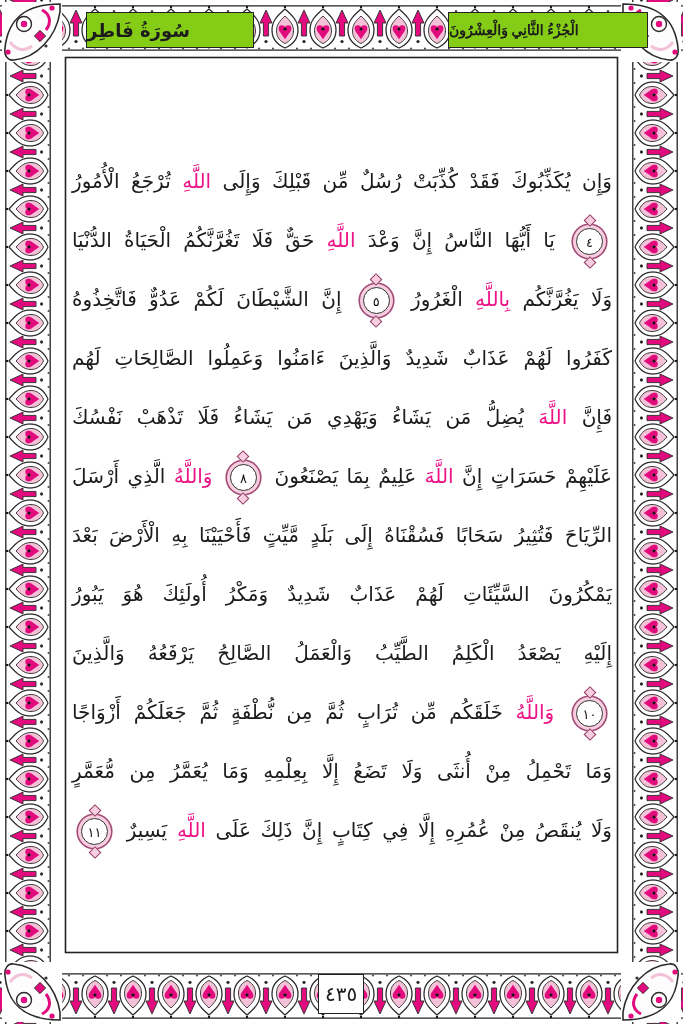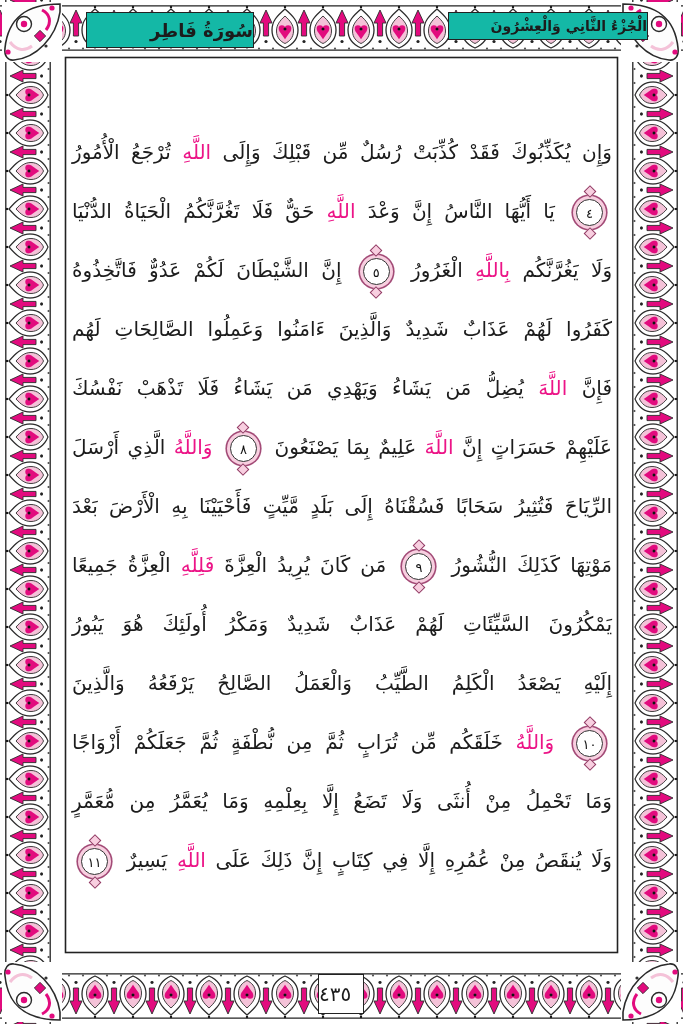--- a/index.html
+++ b/index.html
@@ -13,32 +13,32 @@
   .page{
     position:relative;
     width:683px;height:1024px;
     margin:0 auto;
     background:#ffffff;
     overflow:hidden;
   }
   .frame-svg{position:absolute;left:0;top:0;z-index:1;}
   .cartouche{
     position:absolute;z-index:3;
-    background:#14b8a6;border:1.7px solid #222222;
-    display:flex;align-items:center;justify-content:flex-start;
+    background:#84cc16;border:1.7px solid #222222;
+    display:flex;align-items:center;justify-content:flex-end;
     color:var(--ink);
     box-sizing:border-box;
   }
   .cartouche.surah{left:86px;top:12px;width:168px;height:36px;font-size:18px;font-weight:bold;}
-  .cartouche.juz{left:448px;top:12px;width:200px;height:28px;font-size:14px;font-weight:bold;}
+  .cartouche.juz{left:448px;top:12px;width:200px;height:36px;font-size:14px;font-weight:bold;font-family:Liberation Serif, serif;}
   .pageno{
     position:absolute;z-index:3;
     left:318px;top:974px;width:46px;height:40px;
     background:#ffffff;border:1.7px solid #222222;
-    display:flex;align-items:center;justify-content:flex-end;
+    display:flex;align-items:center;justify-content:center;
     font-size:20px;color:var(--ink);
     box-sizing:border-box;
   }
   .textarea{
     position:absolute;z-index:2;
     left:72px;top:60px;width:540px;height:892px;
     direction:rtl;
     display:flex;flex-direction:column;justify-content:center;
   }
   .line{
@@ -162,21 +162,20 @@
   </div>
 
   <div class="textarea">
       <div class="line"><span class="vtext">وَإِن يُكَذِّبُوكَ فَقَدْ كُذِّبَتْ رُسُلٌ مِّن قَبْلِكَ وَإِلَى</span> <span class="allah">اللَّهِ</span> <span class="vtext">تُرْجَعُ الْأُمُورُ</span> </div>
       <div class="line"><span class="ayah">٤</span> <span class="vtext">يَا أَيُّهَا النَّاسُ إِنَّ وَعْدَ</span> <span class="allah">اللَّهِ</span> <span class="vtext">حَقٌّ فَلَا تَغُرَّنَّكُمُ الْحَيَاةُ الدُّنْيَا</span> </div>
       <div class="line"><span class="vtext">وَلَا يَغُرَّنَّكُم</span> <span class="allah">بِاللَّهِ</span> <span class="vtext">الْغَرُورُ</span> <span class="ayah">٥</span> <span class="vtext">إِنَّ الشَّيْطَانَ لَكُمْ عَدُوٌّ فَاتَّخِذُوهُ</span> </div>
       <div class="line"><span class="vtext">كَفَرُوا لَهُمْ عَذَابٌ شَدِيدٌ وَالَّذِينَ ءَامَنُوا وَعَمِلُوا الصَّالِحَاتِ لَهُم</span> </div>
       <div class="line"><span class="vtext">فَإِنَّ</span> <span class="allah">اللَّهَ</span> <span class="vtext">يُضِلُّ مَن يَشَاءُ وَيَهْدِي مَن يَشَاءُ فَلَا تَذْهَبْ نَفْسُكَ</span> </div>
       <div class="line"><span class="vtext">عَلَيْهِمْ حَسَرَاتٍ إِنَّ</span> <span class="allah">اللَّهَ</span> <span class="vtext">عَلِيمٌ بِمَا يَصْنَعُونَ</span> <span class="ayah">٨</span> <span class="allah">وَاللَّهُ</span> <span class="vtext">الَّذِي أَرْسَلَ</span> </div>
       <div class="line"><span class="vtext">الرِّيَاحَ فَتُثِيرُ سَحَابًا فَسُقْنَاهُ إِلَى بَلَدٍ مَّيِّتٍ فَأَحْيَيْنَا بِهِ الْأَرْضَ بَعْدَ</span> </div>
-      <div class="line"><span class="vtext">مَوْتِهَا كَذَلِكَ النُّشُورُ</span> <span class="ayah">٩</span> <span class="vtext">مَن كَانَ يُرِيدُ الْعِزَّةَ</span> <span class="allah">فَلِلَّهِ</span> <span class="vtext">الْعِزَّةُ جَمِيعًا</span> </div>
       <div class="line"><span class="vtext">يَمْكُرُونَ السَّيِّئَاتِ لَهُمْ عَذَابٌ شَدِيدٌ وَمَكْرُ أُولَئِكَ هُوَ يَبُورُ</span> </div>
       <div class="line"><span class="vtext">إِلَيْهِ يَصْعَدُ الْكَلِمُ الطَّيِّبُ وَالْعَمَلُ الصَّالِحُ يَرْفَعُهُ وَالَّذِينَ</span> </div>
       <div class="line"><span class="ayah">١٠</span> <span class="allah">وَاللَّهُ</span> <span class="vtext">خَلَقَكُم مِّن تُرَابٍ ثُمَّ مِن نُّطْفَةٍ ثُمَّ جَعَلَكُمْ أَزْوَاجًا</span> </div>
       <div class="line"><span class="vtext">وَمَا تَحْمِلُ مِنْ أُنثَى وَلَا تَضَعُ إِلَّا بِعِلْمِهِ وَمَا يُعَمَّرُ مِن مُّعَمَّرٍ</span> </div>
       <div class="line"><span class="vtext">وَلَا يُنقَصُ مِنْ عُمُرِهِ إِلَّا فِي كِتَابٍ إِنَّ ذَلِكَ عَلَى</span> <span class="allah">اللَّهِ</span> <span class="vtext">يَسِيرٌ</span> <span class="ayah">١١</span> </div>
     </div>
 
   <div class="pageno">
     <span>٤٣٥</span>
   </div>

